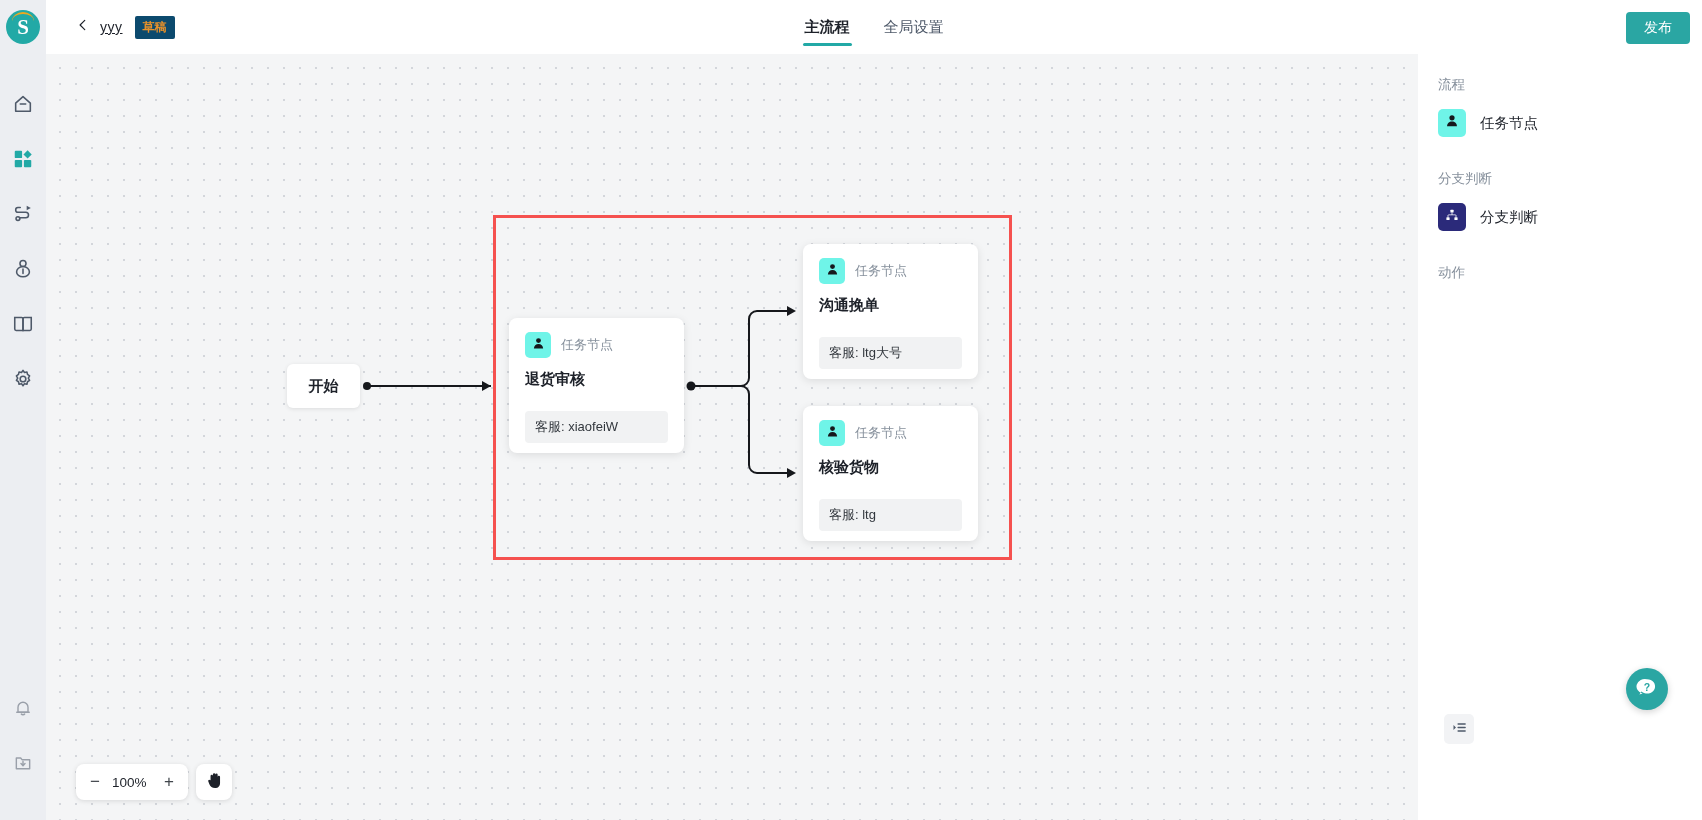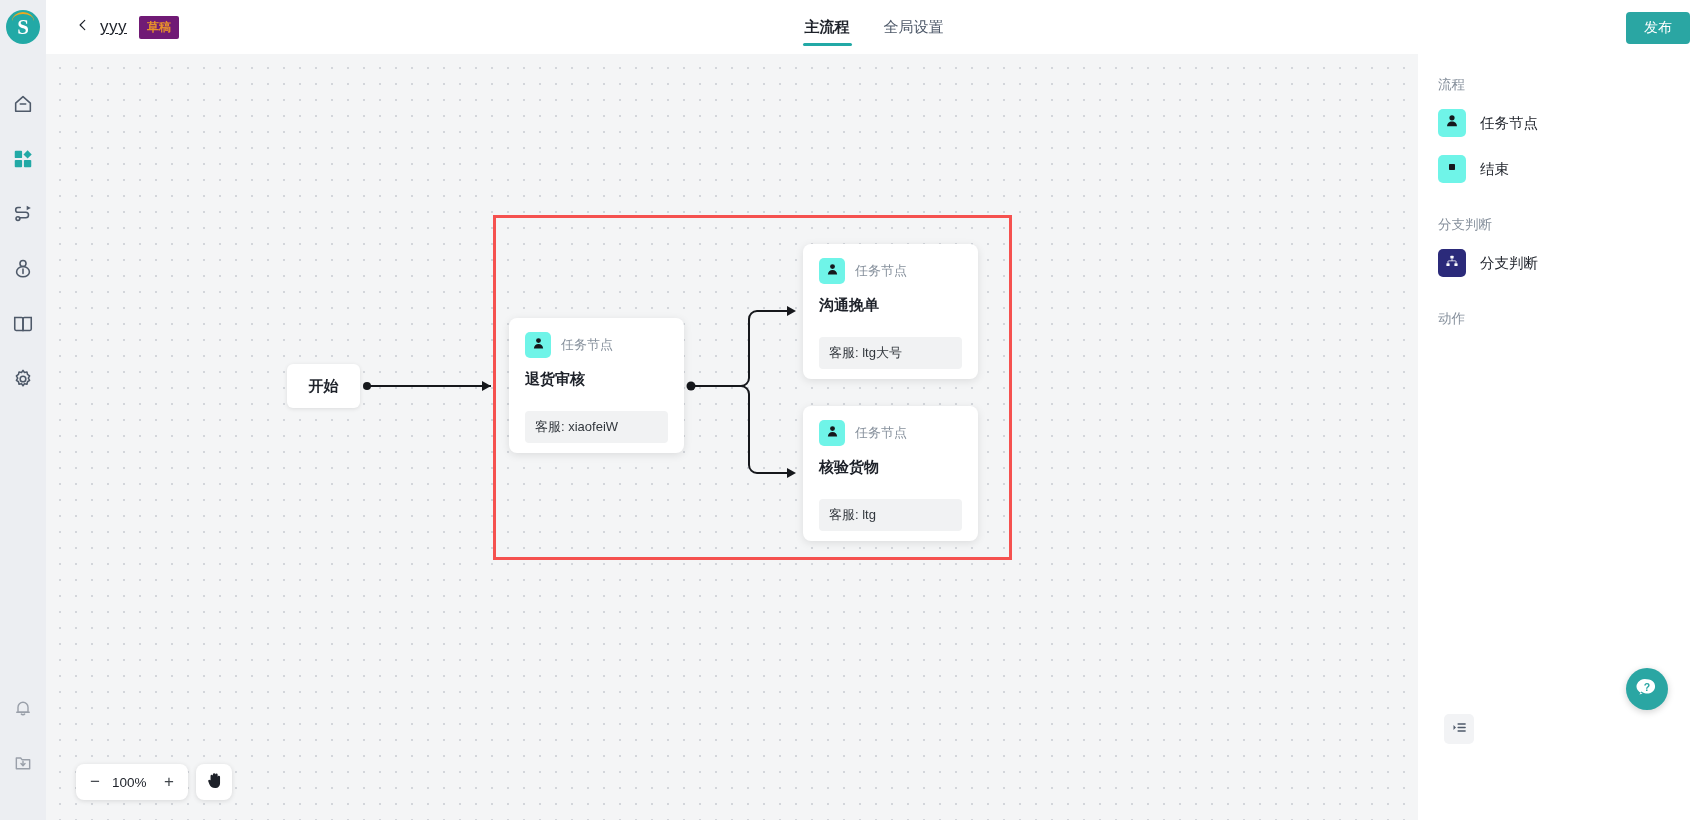--- a/index.html
+++ b/index.html
@@ -46,24 +46,24 @@
   #topbar {
     position: absolute; left: 46px; top: 0; right: 0; height: 54px;
     background: #fff; z-index: 25;
     display: flex; align-items: center;
   }
   #back-btn {
     margin-left: 28px; width: 18px; height: 18px; cursor: pointer;
     display: flex; align-items: center; justify-content: center;
   }
   #title-text {
-    margin-left: 8px; font-size: 17px; color: #1d2129; letter-spacing: .5px; text-decoration: underline;
+    margin-left: 8px; font-size: 14px; color: #1d2129; letter-spacing: .5px; text-decoration: underline;
   }
   #draft-badge {
-    margin-left: 12px; background: #701a75; color: #e8912a;
+    margin-left: 12px; background: #0c4a6e; color: #e8912a;
     font-size: 12px; padding: 3px 8px; border-radius: 2px; font-weight: bold;
   }
   #tabs {
     position: absolute; left: 0; right: 0; top: 0; height: 54px;
     display: flex; align-items: flex-start; justify-content: center; gap: 30px;
     pointer-events: none;
   }
   .tab {
     font-size: 15px; color: #4e5969; height: 54px; line-height: 54px;
     position: relative; cursor: pointer; pointer-events: auto;
@@ -380,30 +380,20 @@
     <div class="panel-chip" style="background:#6ff4e8">
       <span>
         <svg width="16" height="16" viewBox="0 0 24 24" fill="#16181c">
           <circle cx="12" cy="7.3" r="3.9"></circle>
           <path d="M4.6 20 C4.6 15.4 7.9 12.6 12 12.6 C16.1 12.6 19.4 15.4 19.4 20 Z"></path>
         </svg>
       </span>
     </div>
     <div class="panel-label">任务节点</div>
   </div>
-  <div class="panel-item">
-    <div class="panel-chip" style="background:#6ff4e8">
-      <span>
-        <svg width="16" height="16" viewBox="0 0 24 24">
-          <rect x="7.5" y="7.5" width="9" height="9" rx="1" fill="#16181c"></rect>
-        </svg>
-      </span>
-    </div>
-    <div class="panel-label">结束</div>
-  </div>
 
   <div class="section-gap"></div>
 
   <div class="panel-section-title">分支判断</div>
   <div class="panel-item">
     <div class="panel-chip" style="background:#2b2a7a">
       <span>
         <svg width="16" height="16" viewBox="0 0 24 24" fill="#fff">
           <rect x="9.6" y="4" width="4.8" height="4.2" rx=".8"></rect>
           <rect x="3.6" y="15.4" width="4.8" height="4.2" rx=".8"></rect>

